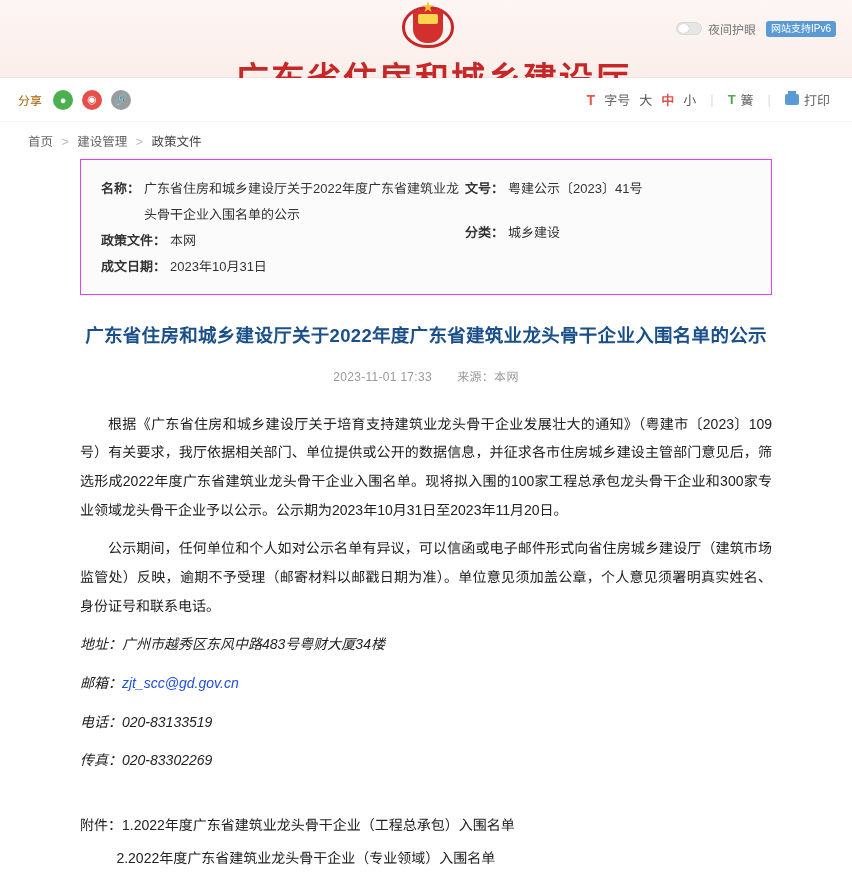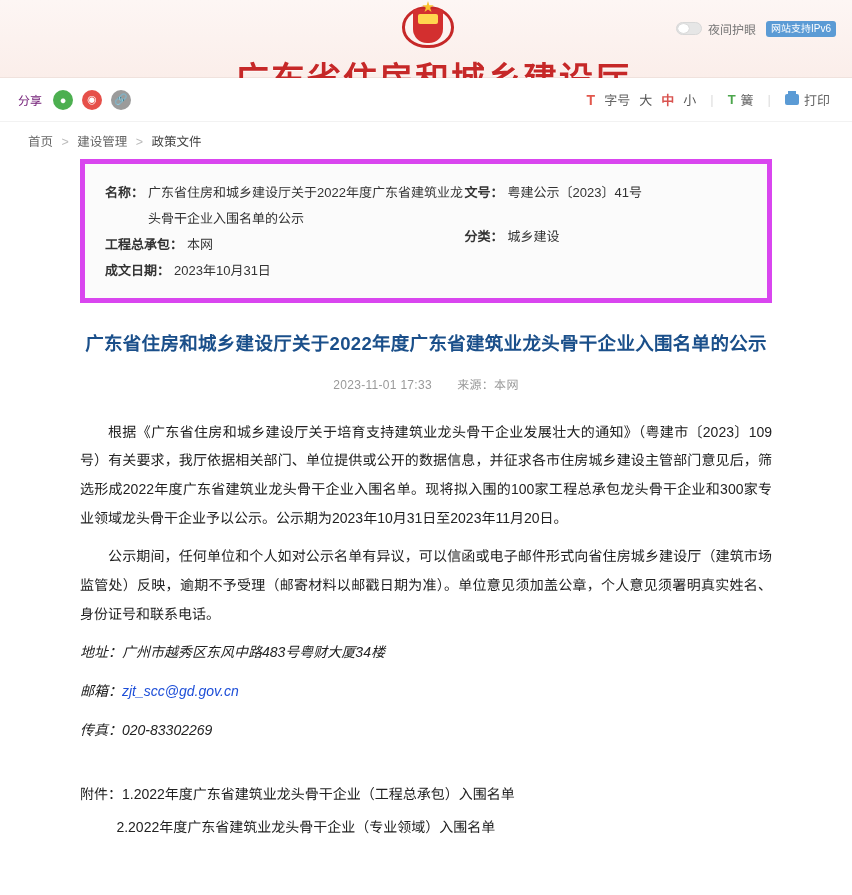--- a/index.html
+++ b/index.html
@@ -105,21 +105,21 @@
   .toolbar {
     height: 44px;
     background: #ffffff;
     display: flex;
     align-items: center;
     padding: 0 22px 0 18px;
     border-bottom: 1px solid #f2f2f2;
     position: relative;
   }
   .share-group { display: flex; align-items: center; gap: 9px; }
-  .share-label { font-size: 12px; color: #701a75; margin-right: 2px; }
+  .share-label { font-size: 12px; color: #a16207; margin-right: 2px; }
   .sicon {
     width: 20px; height: 20px;
     border-radius: 50%;
     display: inline-flex; align-items: center; justify-content: center;
     font-size: 11px; color: #fff;
   }
   .sicon.wechat { background: #4caf50; }
   .sicon.weibo  { background: #e6504a; }
   .sicon.link   { background: #9b9b9b; }
 
@@ -161,21 +161,21 @@
   }
   .breadcrumb .sep { margin: 0 5px; color: #bbb; }
   .breadcrumb .crumb { color: #666; }
   .breadcrumb .crumb.current { color: #444; }
 
   
   .page-body {
     padding: 0 80px;
   }
   .meta-box {
-    border: 5px solid #d946ef;
+    border: 1px solid #d946ef;
     background: #fbfbfb;
     padding: 16px 20px 14px 20px;
     display: flex;
     font-size: 13px;
     line-height: 2;
     color: #333;
   }
   .meta-col { flex: 1; }
   .meta-col.right { flex: 0 0 44%; }
   .meta-row { display: flex; }
@@ -275,21 +275,21 @@
 
 <div class="page-body">
 
   <div class="meta-box">
     <div class="meta-col">
       <div class="meta-row">
         <span class="meta-k">名称：</span>
         <span class="meta-v">广东省住房和城乡建设厅关于2022年度广东省建筑业龙头骨干企业入围名单的公示</span>
       </div>
       <div class="meta-row">
-        <span class="meta-k">工程总承包：</span>
+        <span class="meta-k">政策文件：</span>
         <span class="meta-v">本网</span>
       </div>
       <div class="meta-row">
         <span class="meta-k">成文日期：</span>
         <span class="meta-v">2023年10月31日</span>
       </div>
     </div>
     <div class="meta-col right">
       <div class="meta-row">
         <span class="meta-k">文号：</span>
@@ -315,20 +315,23 @@
     <p class="indent">公示期间，任何单位和个人如对公示名单有异议，可以信函或电子邮件形式向省住房城乡建设厅（建筑市场监管处）反映，逾期不予受理（邮寄材料以邮戳日期为准）。单位意见须加盖公章，个人意见须署明真实姓名、身份证号和联系电话。</p>
 
     <div class="contact">
       <p>
         <span>地址：</span><span>广州市越秀区东风中路483号粤财大厦34楼</span>
       </p>
       <p>
         <span>邮箱：</span><span class="mailto">zjt_scc@gd.gov.cn</span>
       </p>
       <p>
+        <span>电话：</span><span>020-83133519</span>
+      </p>
+      <p>
         <span>传真：</span><span>020-83302269</span>
       </p>
     </div>
 
     <div class="attach">
       <p>附件：1.2022年度广东省建筑业龙头骨干企业（工程总承包）入围名单</p>
       <p class="a2">2.2022年度广东省建筑业龙头骨干企业（专业领域）入围名单</p>
     </div>
 
   </div>

